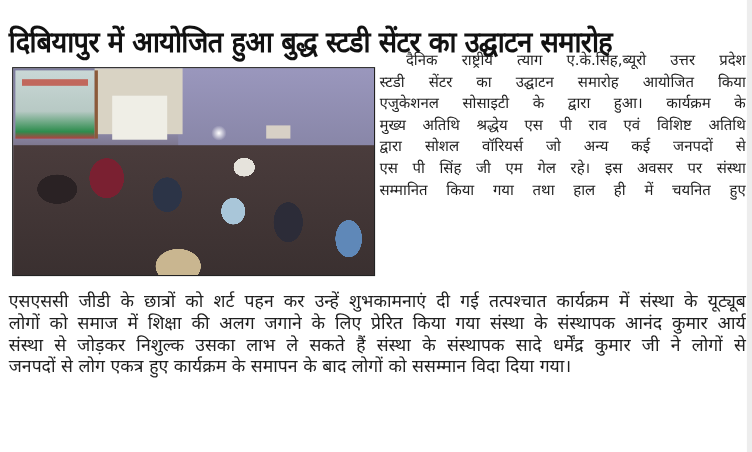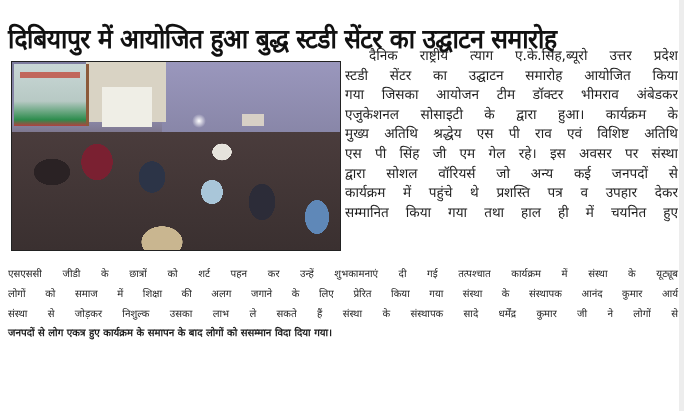--- a/index.html
+++ b/index.html
@@ -36,24 +36,24 @@
       radial-gradient(ellipse 16px 14px at 210px 20px,#e6e3dc 60%,transparent 61%),
       linear-gradient(180deg,#4a3c3c,#3a3030); }
   .photo .sign { position:absolute; left:230px; top:52px; width:22px; height:12px; background:#d7d0c6; }
   .side-col {
     position:absolute; left:345px; top:46px; width:333px;
     font-size:13.6px; line-height:19.6px; text-align:justify; text-align-last:justify; color:#1f1f1f;
   }
   .side-col .line { display:block; white-space:nowrap; overflow:hidden; }
   .full-col {
     position:absolute; left:8px; top:264px; width:670px;
-    font-size:10px; line-height:19.8px; color:#1f1f1f;
+    font-size:16px; line-height:19.8px; color:#1f1f1f;
   }
   .full-col .line { display:block; white-space:nowrap; text-align:justify; text-align-last:justify; }
-  .full-col .line.last { text-align-last:left;font-weight:bold; }
+  .full-col .line.last { text-align-last:left; }
   .side-col .line.indent { padding-left:24px; }
 </style>
 </head>
 <body>
 
 <div class="right-strip"></div>
 
 <h1 class="headline">दिबियापुर में आयोजित हुआ बुद्ध स्टडी सेंटर का उद्घाटन समारोह</h1>
 
 <div class="photo" title="Group of people seated at the inauguration ceremony of the Buddha Study Center in the evening">
@@ -64,26 +64,24 @@
       <div class="banner-text"></div>
     </div>
   <div class="light"></div>
   <div class="sign"></div>
   <div class="crowd"></div>
 </div>
 
 <div class="side-col">
   <span class="line indent">दैनिक राष्ट्रीय त्याग ए.के.सिंह,ब्यूरो उत्तर प्रदेश</span>
   <span class="line">स्टडी सेंटर का उद्घाटन समारोह आयोजित किया</span>
-  <span class="line">गया जिसका आयोजन टीम डॉक्टर भीमराव अंबेडकर</span>
   <span class="line">एजुकेशनल सोसाइटी के द्वारा हुआ। कार्यक्रम के</span>
   <span class="line">मुख्य अतिथि श्रद्धेय एस पी राव एवं विशिष्ट अतिथि</span>
+  <span class="line">द्वारा सोशल वॉरियर्स जो अन्य कई जनपदों से</span>
   <span class="line">एस पी सिंह जी एम गेल रहे। इस अवसर पर संस्था</span>
-  <span class="line">द्वारा सोशल वॉरियर्स जो अन्य कई जनपदों से</span>
-  <span class="line">कार्यक्रम में पहुंचे थे प्रशस्ति पत्र व उपहार देकर</span>
   <span class="line">सम्मानित किया गया तथा हाल ही में चयनित हुए</span>
 </div>
 
 <div class="full-col">
   <span class="line">एसएससी जीडी के छात्रों को शर्ट पहन कर उन्हें शुभकामनाएं दी गई तत्पश्चात कार्यक्रम में संस्था के यूट्यूब</span>
   <span class="line">लोगों को समाज में शिक्षा की अलग जगाने के लिए प्रेरित किया गया संस्था के संस्थापक आनंद कुमार आर्य</span>
   <span class="line">संस्था से जोड़कर निशुल्क उसका लाभ ले सकते हैं संस्था के संस्थापक सादे धर्मेंद्र कुमार जी ने लोगों से</span>
   <span class="line last">जनपदों से लोग एकत्र हुए कार्यक्रम के समापन के बाद लोगों को ससम्मान विदा दिया गया।</span>
 </div>
 

